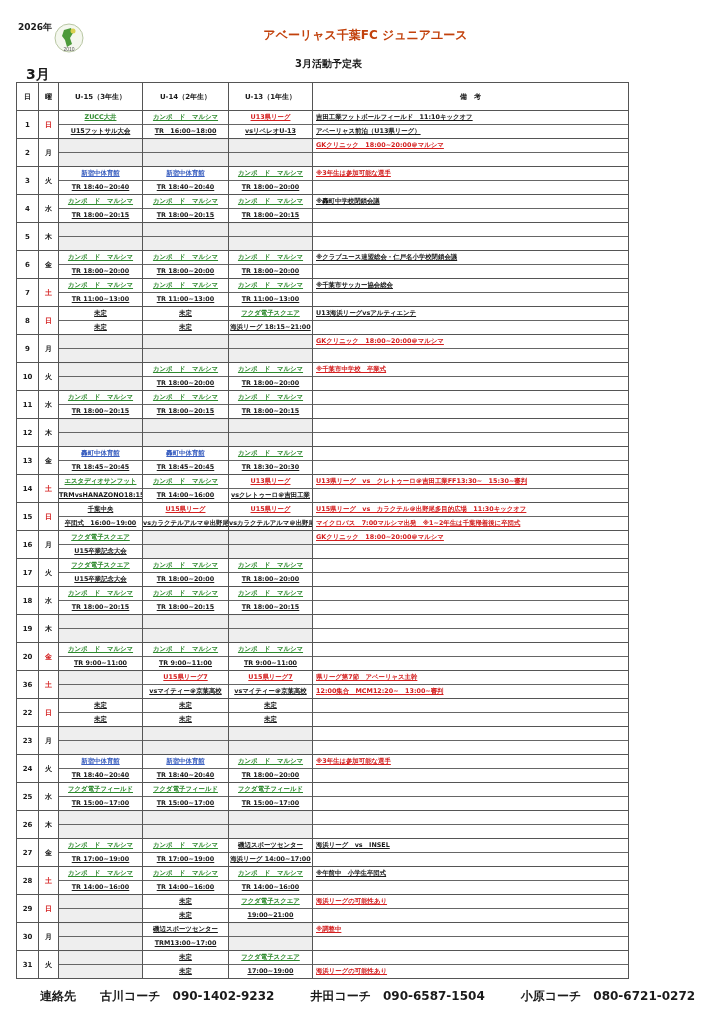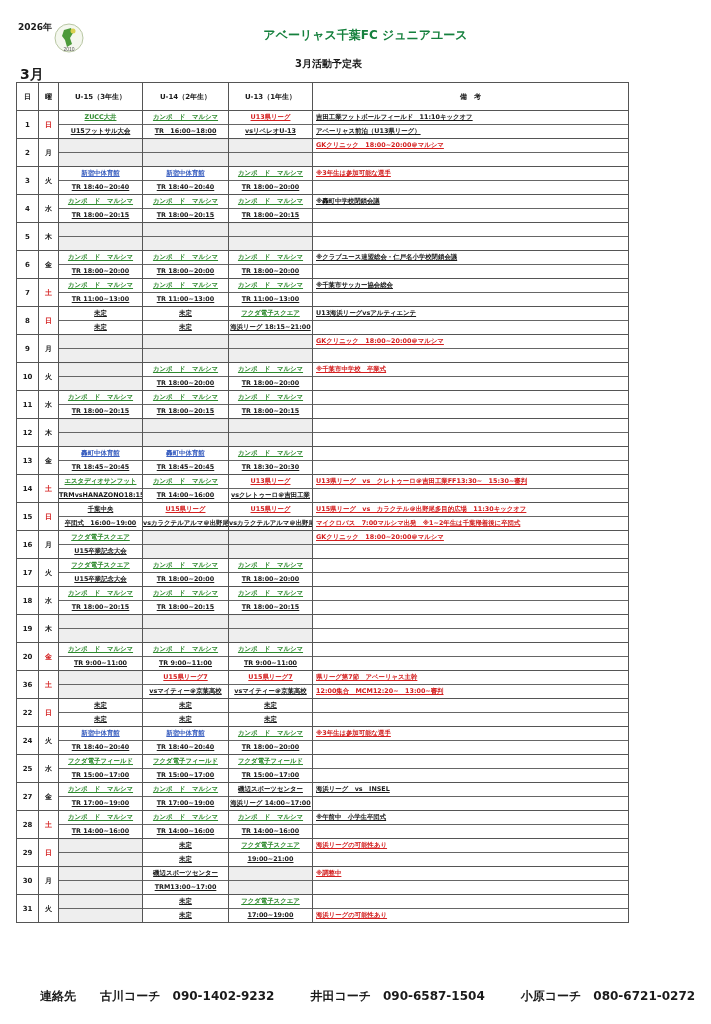--- a/index.html
+++ b/index.html
@@ -1,24 +1,24 @@
 <!DOCTYPE html>
 <html><head>
 <meta charset="utf-8">
 <style>
   html, body { margin:0; padding:0; background:#ffffff; }
   body { width:711px; height:1024px; position:relative; overflow:hidden;
          font-family:"DejaVu Sans", "Liberation Sans", sans-serif; color:#1a1a1a; }
   .year { position:absolute; left:18px; top:21px; font-size:9px; font-weight:bold; }
   .logo { position:absolute; left:54px; top:20px; width:30px; height:36px; }
   .title { position:absolute; left:0; width:711px; top:27px; text-align:center; font-size:12px;
-           font-weight:bold; color:#15803d; padding-left:20px; box-sizing:border-box; }
+           font-weight:bold; color:#c2410c; padding-left:20px; box-sizing:border-box; }
   .subtitle { position:absolute; left:0; width:637px; top:57px; text-align:center; font-size:10px;
               font-weight:bold; padding-left:20px; box-sizing:border-box; }
-  .month { position:absolute; left:20px; top:66px; font-size:14px; font-weight:bold; }
+  .month { position:absolute; left:26px; top:66px; font-size:14px; font-weight:bold; }
   table.sched { position:absolute; left:16px; top:82px; border-collapse:collapse; table-layout:fixed;
                 width:612px; }
   table.sched th, table.sched td { border:1px solid #555; padding:0; overflow:hidden; white-space:nowrap; }
   table.sched th { height:27px; font-size:7px; font-weight:bold; text-align:center; }
   col.c-day { width:22px; } col.c-wd { width:20px; } col.c-u15 { width:84px; }
   col.c-u14 { width:86px; } col.c-u13 { width:84px; } col.c-note { width:316px; }
   td.day, td.wd { font-size:7px; font-weight:bold; text-align:center; height:27px; }
   td.wd.red { color:#d42020; }
   td.cell { height:27px; vertical-align:top; }
   .sub { height:13px; line-height:13px; font-size:6.4px; font-weight:bold; text-align:center;
@@ -502,20 +502,40 @@
         <td class="cell">
           <div class="sub blku">未定</div>
           <div class="sub blku">未定</div>
         </td>
         <td class="cell note">
           <div class="sub"></div>
           <div class="sub"></div>
         </td>
       </tr>
       <tr>
+        <td class="day">23</td>
+        <td class="wd">月</td>
+        <td class="cell shade">
+          <div class="sub"></div>
+          <div class="sub"></div>
+        </td>
+        <td class="cell shade">
+          <div class="sub"></div>
+          <div class="sub"></div>
+        </td>
+        <td class="cell shade">
+          <div class="sub"></div>
+          <div class="sub"></div>
+        </td>
+        <td class="cell note">
+          <div class="sub"></div>
+          <div class="sub"></div>
+        </td>
+      </tr>
+      <tr>
         <td class="day">24</td>
         <td class="wd">火</td>
         <td class="cell">
           <div class="sub blue">新宿中体育館</div>
           <div class="sub blku">TR 18:40~20:40</div>
         </td>
         <td class="cell">
           <div class="sub blue">新宿中体育館</div>
           <div class="sub blku">TR 18:40~20:40</div>
         </td>
@@ -535,20 +555,40 @@
           <div class="sub green">フクダ電子フィールド</div>
           <div class="sub blku">TR 15:00~17:00</div>
         </td>
         <td class="cell">
           <div class="sub green">フクダ電子フィールド</div>
           <div class="sub blku">TR 15:00~17:00</div>
         </td>
         <td class="cell">
           <div class="sub green">フクダ電子フィールド</div>
           <div class="sub blku">TR 15:00~17:00</div>
+        </td>
+        <td class="cell note">
+          <div class="sub"></div>
+          <div class="sub"></div>
+        </td>
+      </tr>
+      <tr>
+        <td class="day">26</td>
+        <td class="wd">木</td>
+        <td class="cell shade">
+          <div class="sub"></div>
+          <div class="sub"></div>
+        </td>
+        <td class="cell shade">
+          <div class="sub"></div>
+          <div class="sub"></div>
+        </td>
+        <td class="cell shade">
+          <div class="sub"></div>
+          <div class="sub"></div>
         </td>
         <td class="cell note">
           <div class="sub"></div>
           <div class="sub"></div>
         </td>
       </tr>
       <tr>
         <td class="day">27</td>
         <td class="wd">金</td>
         <td class="cell">

